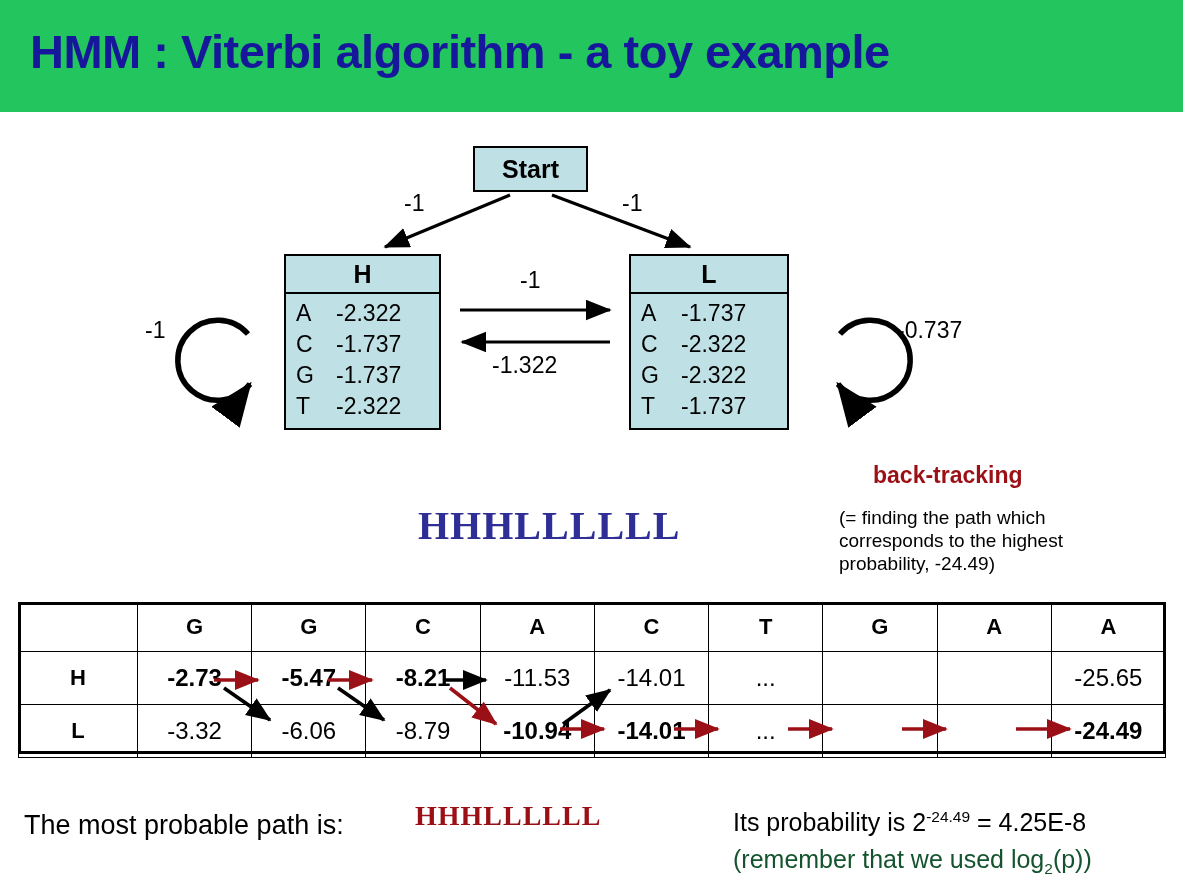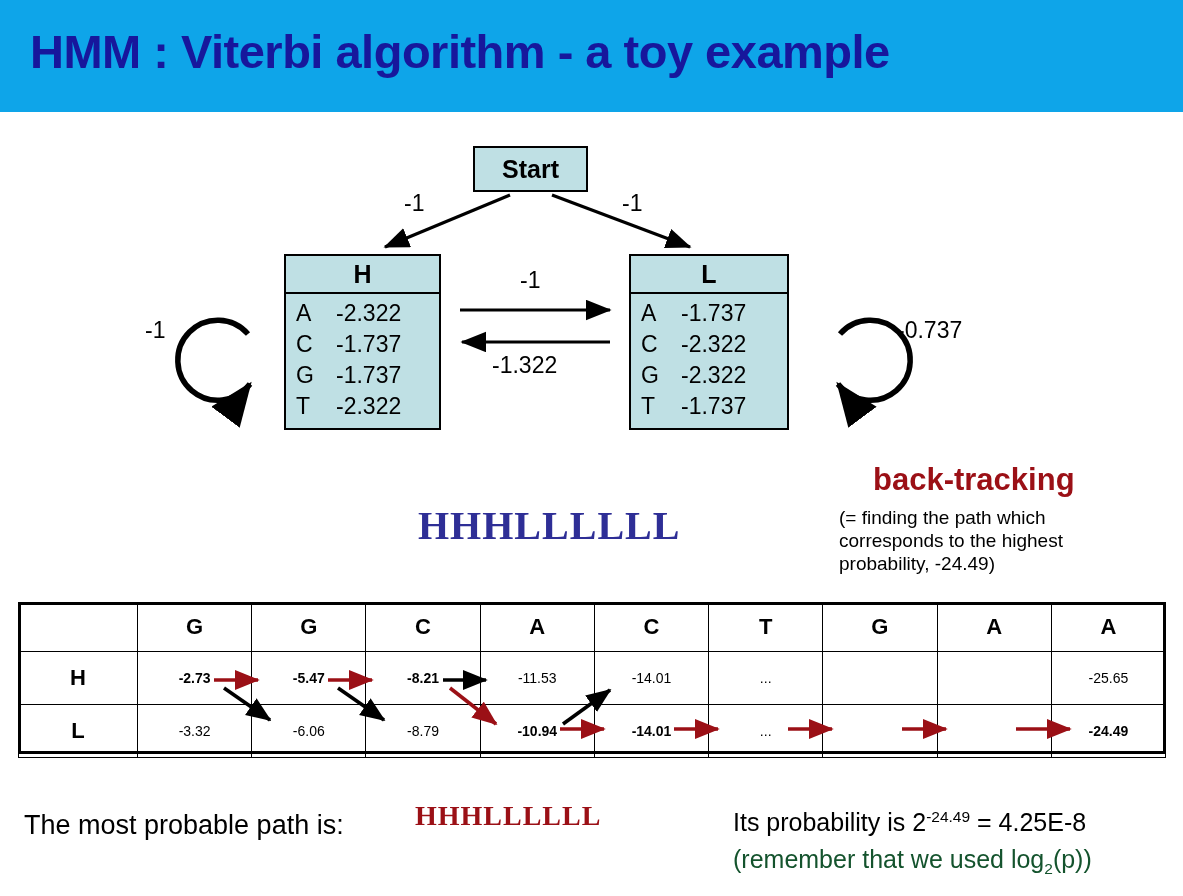--- a/index.html
+++ b/index.html
@@ -6,21 +6,21 @@
   body{
     width:1183px;height:896px;
     background:#ffffff;
     font-family:"Liberation Sans", sans-serif;
     position:relative;
     overflow:hidden;
   }
   
   #banner{
     position:absolute;left:0;top:0;width:1183px;height:112px;
-    background:#0ea5e9;
+    background:#22c55e;
   }
   #banner-title{
     position:absolute;left:30px;top:24px;
     font-size:47px;font-weight:bold;color:#17179c;
     letter-spacing:-0.5px;white-space:nowrap;
   }
 
   
   #diagram{position:absolute;left:0;top:112px;width:1183px;height:340px;}
   .node-box{
@@ -51,36 +51,36 @@
   svg.ovl{position:absolute;left:0;top:0;overflow:visible;pointer-events:none;}
 
   
   #sequence{
     position:absolute;left:418px;top:502px;
     font-family:"Liberation Serif", serif;
     font-size:40px;font-weight:bold;color:#2e2e96;letter-spacing:1px;
   }
   #bt-title{
     position:absolute;left:873px;top:462px;
-    font-size:31px;font-weight:bold;color:#9b1016;
+    font-size:23px;font-weight:bold;color:#9b1016;
   }
   #bt-note{
     position:absolute;left:839px;top:506px;width:290px;
     font-size:19px;color:#000;line-height:23px;
   }
 
   
   #table-wrap{position:absolute;left:18px;top:602px;width:1148px;height:152px;}
   table#dp{
     border-collapse:collapse;width:1148px;height:152px;
     table-layout:fixed;
   }
   #dp td{
     border:1px solid #000;text-align:center;vertical-align:middle;
-    font-size:14px;color:#000;padding:0;
+    font-size:24px;color:#000;padding:0;
   }
   #dp tr.hdr td{height:48px;font-weight:bold;font-size:22px;}
   #dp tr.body td{height:52px;}
   #dp td.rowlab{font-weight:bold;font-size:22px;}
   #dp td.bold{font-weight:bold;}
   #dp td:first-child{width:118px;}
   #table-border{
     position:absolute;left:0;top:0;width:1148px;height:152px;
     border:3px solid #000;box-sizing:border-box;pointer-events:none;
   }

